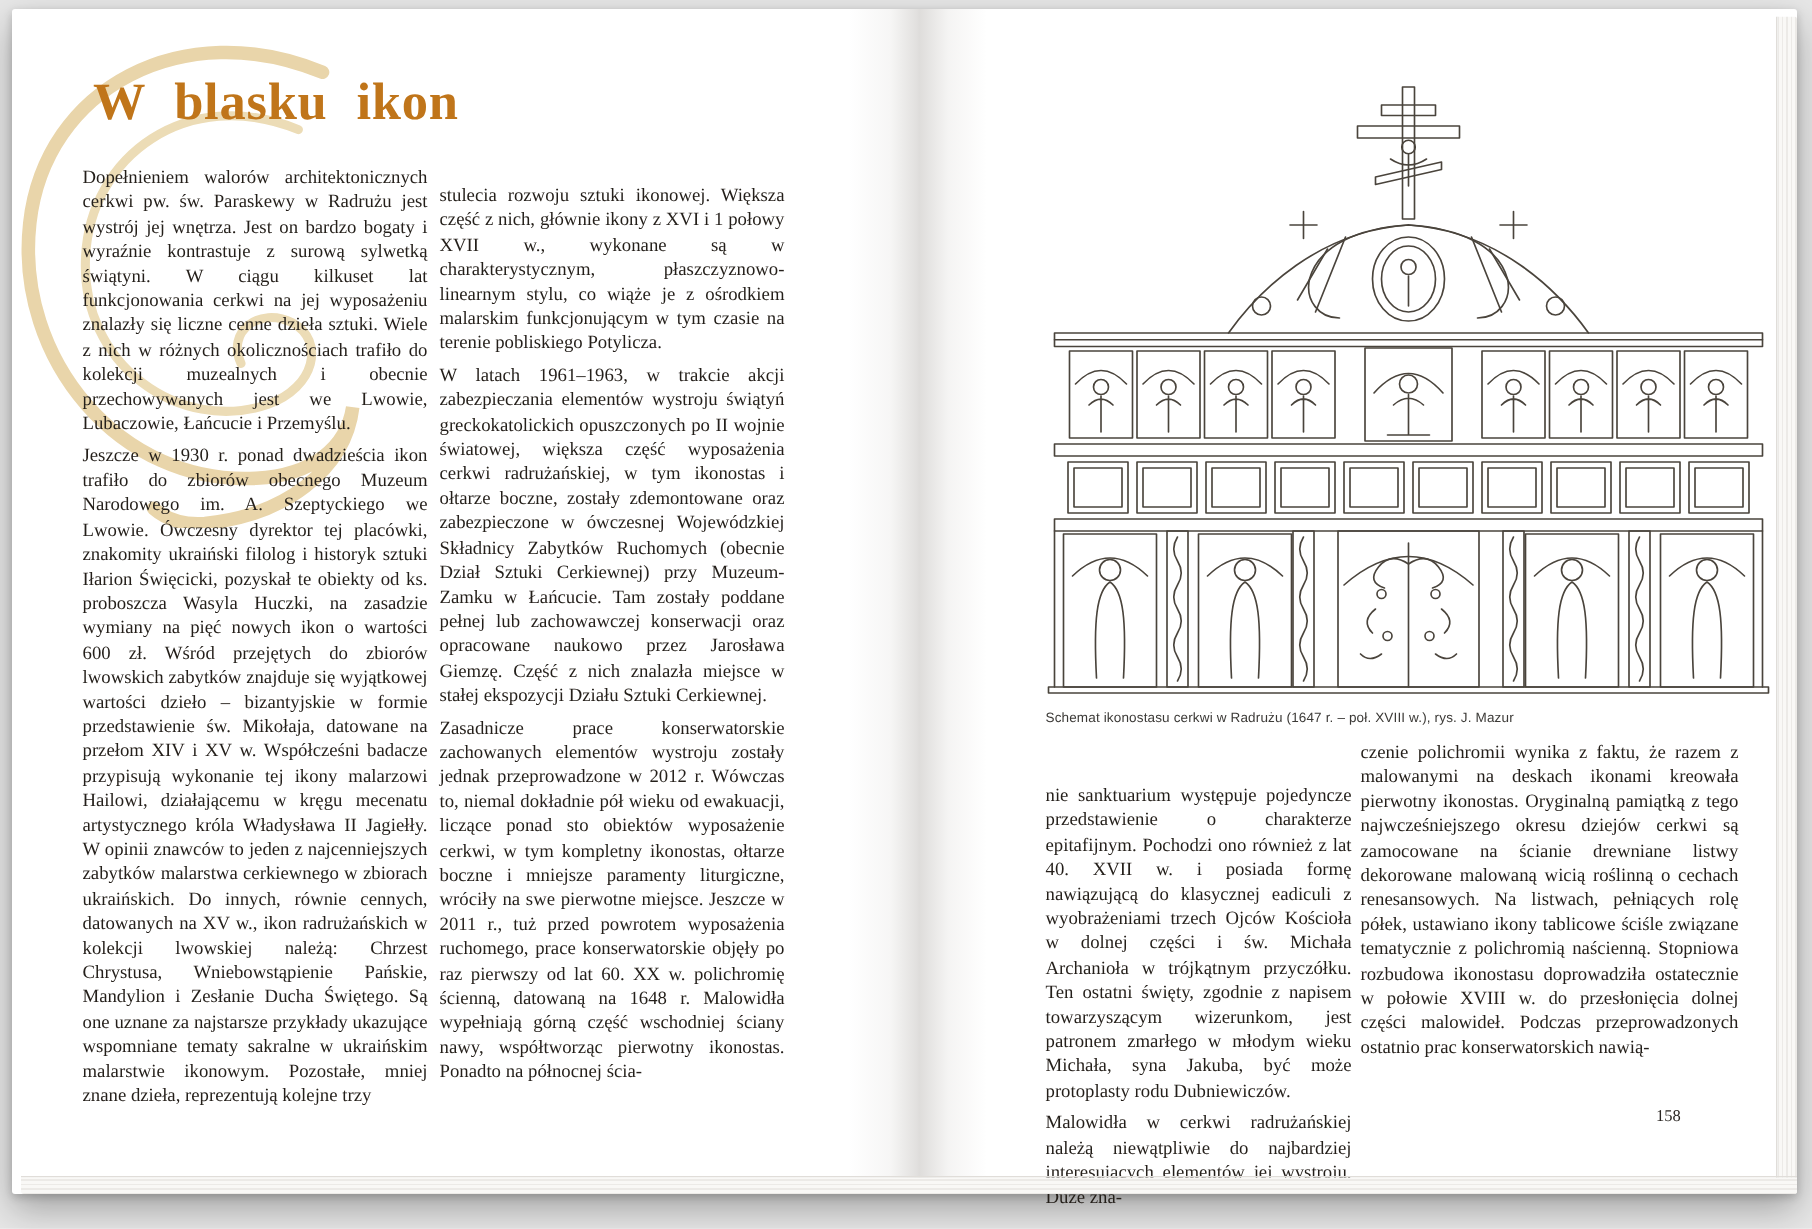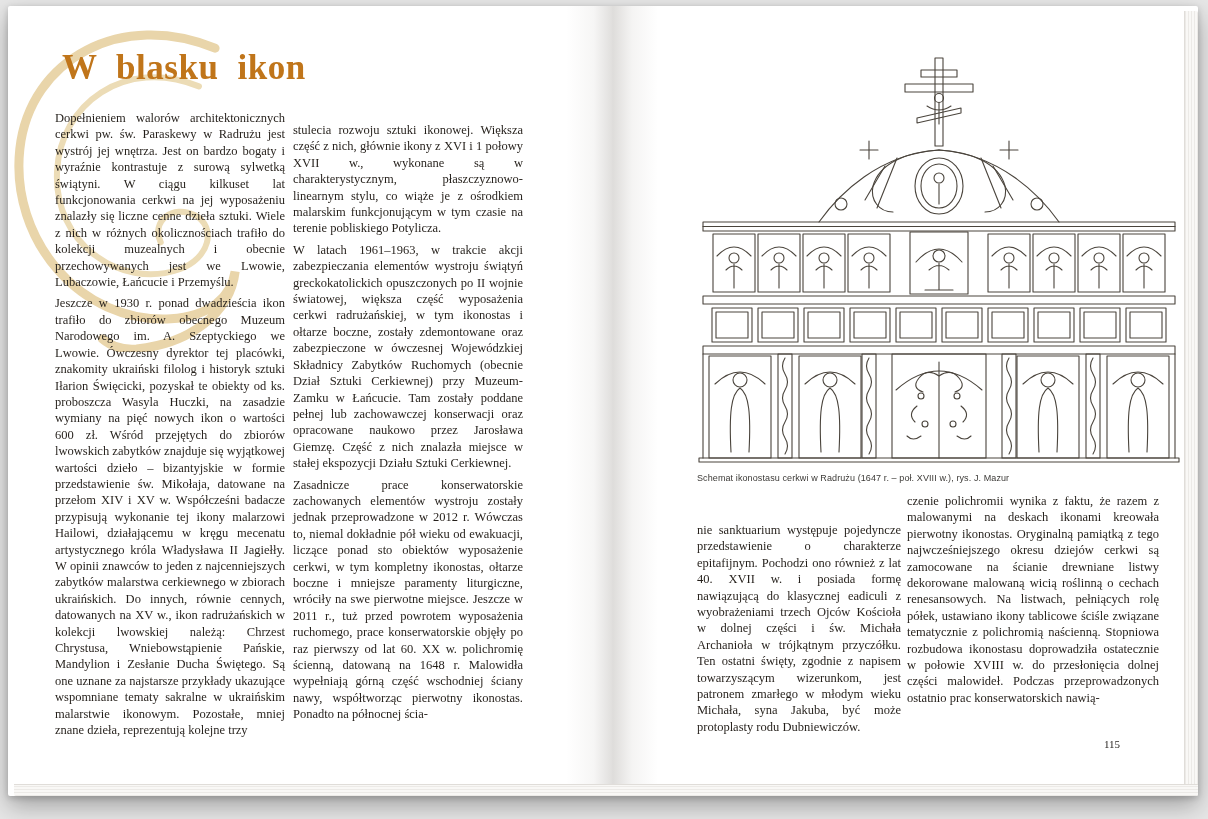--- a/index.html
+++ b/index.html
@@ -188,24 +188,25 @@
             <path d="M359,334 C350,340 348,360 350,398 M359,334 C368,340 370,360 368,398"></path>
           <rect x="418" y="302" width="62" height="102"></rect>
             <path d="M424,330 Q449,306 474,330"></path>
             <circle cx="449" cy="326" r="7"></circle>
             <path d="M449,334 C440,340 438,360 440,398 M449,334 C458,340 460,360 458,398"></path>
         </g>
       </svg>
       <div class="caption">Schemat ikonostasu cerkwi w Radrużu (1647 r. – poł. XVIII w.), rys. J. Mazur</div>
       <div class="col col-r1">
         <p>nie sanktuarium występuje pojedyncze przedstawienie o charakterze epitafijnym. Pochodzi ono również z lat 40. XVII w. i posiada formę nawiązującą do klasycznej eadiculi z wyobrażeniami trzech Ojców Kościoła w dolnej części i św. Michała Archanioła w trójkątnym przyczółku. Ten ostatni święty, zgodnie z napisem towarzyszącym wizerunkom, jest patronem zmarłego w młodym wieku Michała, syna Jakuba, być może protoplasty rodu Dubniewiczów.</p>
+        <p>Malowidła w cerkwi radrużańskiej należą niewątpliwie do najbardziej interesujących elementów jej wystroju. Duże zna-</p>
       </div>
       <div class="col col-r2">
         <p>czenie polichromii wynika z faktu, że razem z malowanymi na deskach ikonami kreowała pierwotny ikonostas. Oryginalną pamiątką z tego najwcześniejszego okresu dziejów cerkwi są zamocowane na ścianie drewniane listwy dekorowane malowaną wicią roślinną o cechach renesansowych. Na listwach, pełniących rolę półek, ustawiano ikony tablicowe ściśle związane tematycznie z polichromią naścienną. Stopniowa rozbudowa ikonostasu doprowadziła ostatecznie w połowie XVIII w. do przesłonięcia dolnej części malowideł. Podczas przeprowadzonych ostatnio prac konserwatorskich nawią-</p>
       </div>
-      <div class="pagenum">115</div>
+      <div class="pagenum">158</div>
     </div>
 
     <div class="gutter"></div>
     <div class="edge-right"></div>
     <div class="edge-bottom"></div>
   </div>
 </div>
 
 </body></html>

